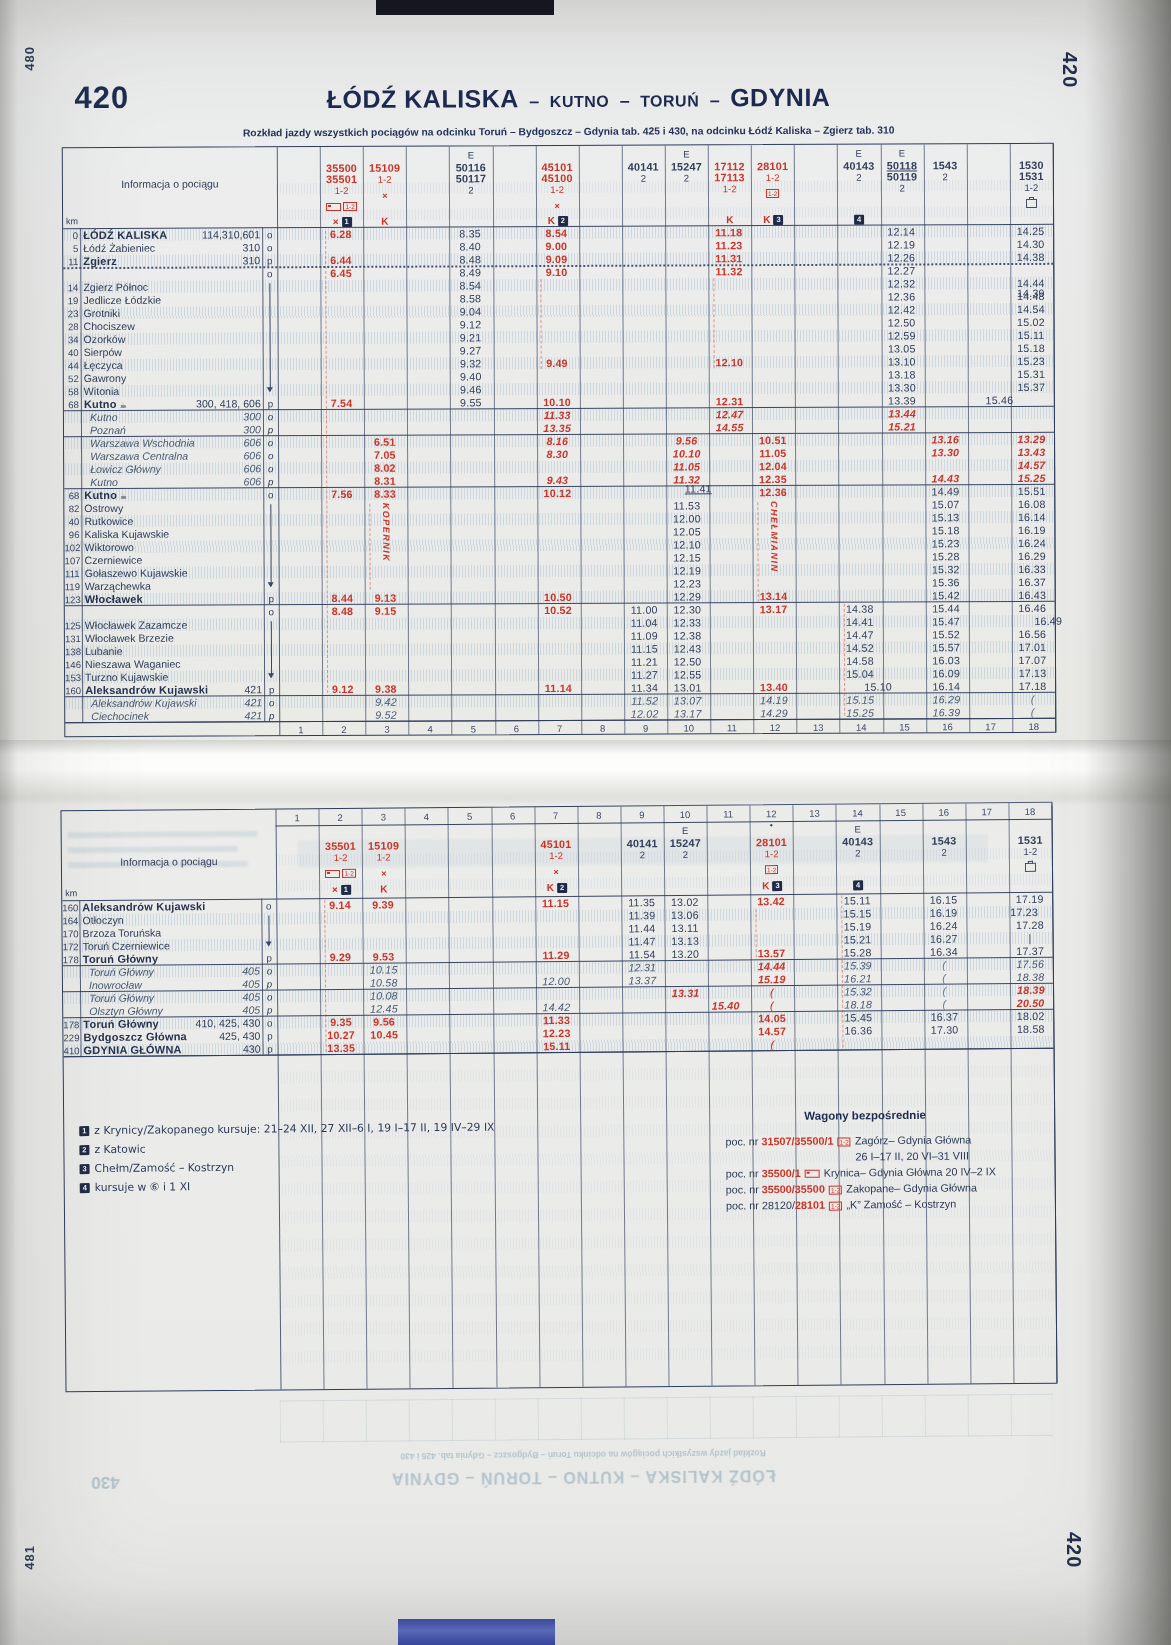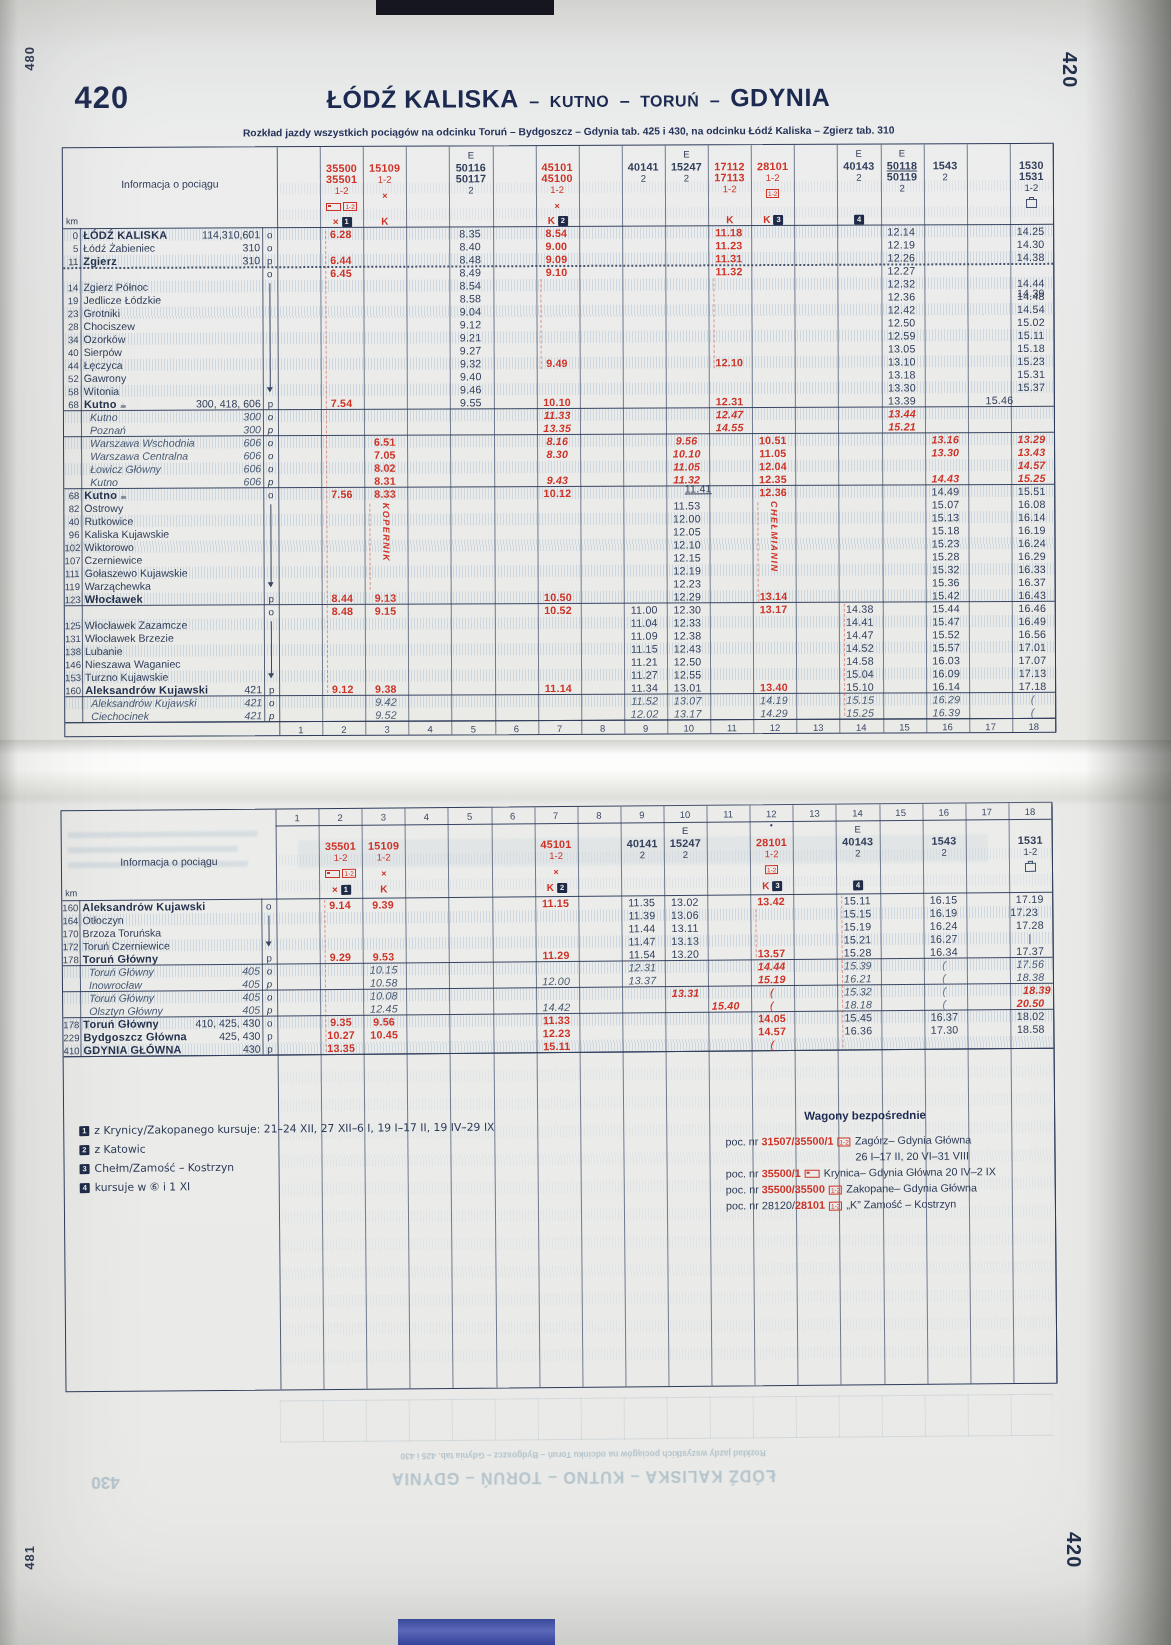--- a/index.html
+++ b/index.html
@@ -418,21 +418,21 @@
           <div class="time t-r" style="left: 689.221px; top: 458px; width: 39.111px;">13.17</div>
           <div class="time t-k" style="left: 775.443px; top: 458px; width: 39.111px;">14.38</div>
           <div class="time t-k" style="left: 861.665px; top: 458px; width: 39.111px;">15.44</div>
           <div class="time t-k" style="left: 947.887px; top: 458px; width: 39.111px;">16.46</div>
           <div class="km" style="left: 0px; top: 471.5px; width: 15px;">125</div>
           <div class="st-n" style="left: 20px; top: 471px;">Włocławek Zazamcze</div>
           <div class="time t-k" style="left: 559.888px; top: 471px; width: 39.111px;">11.04</div>
           <div class="time t-k" style="left: 602.999px; top: 471px; width: 39.111px;">12.33</div>
           <div class="time t-k" style="left: 775.443px; top: 471px; width: 39.111px;">14.41</div>
           <div class="time t-k" style="left: 861.665px; top: 471px; width: 39.111px;">15.47</div>
-          <div class="time t-k" style="left: 947.887px; top: 471px; width: 39.111px;">16.49</div>
+          <div class="time t-k" style="left: 947.887px; top: 471px; width: 39.111px; padding-left: 16px;">16.49</div>
           <div class="km" style="left: 0px; top: 484.5px; width: 15px;">131</div>
           <div class="st-n" style="left: 20px; top: 484px;">Włocławek Brzezie</div>
           <div class="time t-k" style="left: 559.888px; top: 484px; width: 39.111px;">11.09</div>
           <div class="time t-k" style="left: 602.999px; top: 484px; width: 39.111px;">12.38</div>
           <div class="time t-k" style="left: 775.443px; top: 484px; width: 39.111px;">14.47</div>
           <div class="time t-k" style="left: 861.665px; top: 484px; width: 39.111px;">15.52</div>
           <div class="time t-k" style="left: 947.887px; top: 484px; width: 39.111px;">16.56</div>
           <div class="km" style="left: 0px; top: 497.5px; width: 15px;">138</div>
           <div class="st-n" style="left: 20px; top: 497px;">Lubanie</div>
           <div class="time t-k" style="left: 559.888px; top: 497px; width: 39.111px;">11.15</div>
@@ -457,21 +457,21 @@
           <div class="km" style="left: 0px; top: 536.5px; width: 15px;">160</div>
           <div class="st-b" style="left: 20px; top: 536px;">Aleksandrów Kujawski</div>
           <div class="st-n rt" style="left: 128px; top: 536px; width: 69px;">421</div>
           <div class="po" style="left: 199px; top: 536.5px; width: 15px; font-style: normal;">p</div>
           <div class="time t-r" style="left: 258.111px; top: 536px; width: 39.111px;">9.12</div>
           <div class="time t-r" style="left: 301.222px; top: 536px; width: 39.111px;">9.38</div>
           <div class="time t-r" style="left: 473.666px; top: 536px; width: 39.111px;">11.14</div>
           <div class="time t-k" style="left: 559.888px; top: 536px; width: 39.111px;">11.34</div>
           <div class="time t-k" style="left: 602.999px; top: 536px; width: 39.111px;">13.01</div>
           <div class="time t-r" style="left: 689.221px; top: 536px; width: 39.111px;">13.40</div>
-          <div class="time t-k" style="left: 775.443px; top: 536px; width: 39.111px;">15.10</div>
+          <div class="time t-k" style="left: 775.443px; top: 536px; width: 39.111px; padding-left: 18px;">15.10</div>
           <div class="time t-k" style="left: 861.665px; top: 536px; width: 39.111px;">16.14</div>
           <div class="time t-k" style="left: 947.887px; top: 536px; width: 39.111px;">17.18</div>
           <div class="st-i" style="left: 26px; top: 549px;">Aleksandrów Kujawski</div>
           <div class="st-i rt" style="left: 128px; top: 549px; width: 69px;">421</div>
           <div class="po" style="left: 199px; top: 549.5px; width: 15px; font-style: italic;">o</div>
           <div class="time t-i" style="left: 301.222px; top: 549px; width: 39.111px;">9.42</div>
           <div class="time t-i" style="left: 559.888px; top: 549px; width: 39.111px;">11.52</div>
           <div class="time t-i" style="left: 602.999px; top: 549px; width: 39.111px;">13.07</div>
           <div class="time t-i" style="left: 689.221px; top: 549px; width: 39.111px;">14.19</div>
           <div class="time t-i" style="left: 775.443px; top: 549px; width: 39.111px;">15.15</div>
@@ -668,21 +668,21 @@
           <div class="time t-p" style="left: 861.665px; top: 168px; width: 39.111px;">(</div>
           <div class="time t-i" style="left: 947.887px; top: 168px; width: 39.111px;">18.38</div>
           <div class="st-i" style="left: 26px; top: 181px;">Toruń Główny</div>
           <div class="st-i rt" style="left: 128px; top: 181px; width: 69px;">405</div>
           <div class="po" style="left: 199px; top: 181.5px; width: 15px; font-style: italic;">o</div>
           <div class="time t-i" style="left: 301.222px; top: 181px; width: 39.111px;">10.08</div>
           <div class="time t-ri" style="left: 602.999px; top: 181px; width: 39.111px;">13.31</div>
           <div class="time t-pr" style="left: 689.221px; top: 181px; width: 39.111px;">(</div>
           <div class="time t-i" style="left: 775.443px; top: 181px; width: 39.111px;">15.32</div>
           <div class="time t-p" style="left: 861.665px; top: 181px; width: 39.111px;">(</div>
-          <div class="time t-ri" style="left: 947.887px; top: 181px; width: 40px; padding-left: 6px;">18.39</div>
+          <div class="time t-ri" style="left: 947.887px; top: 181px; width: 40px;">18.39</div>
           <div class="st-i" style="left: 26px; top: 194px;">Olsztyn Główny</div>
           <div class="st-i rt" style="left: 128px; top: 194px; width: 69px;">405</div>
           <div class="po" style="left: 199px; top: 194.5px; width: 15px; font-style: italic;">p</div>
           <div class="time t-i" style="left: 301.222px; top: 194px; width: 39.111px;">12.45</div>
           <div class="time t-i" style="left: 473.666px; top: 194px; width: 39.111px;">14.42</div>
           <div class="time t-ri" style="left: 602.999px; top: 194px; width: 39.111px; margin-left: 40px;">15.40</div>
           <div class="time t-pr" style="left: 689.221px; top: 194px; width: 39.111px;">(</div>
           <div class="time t-i" style="left: 775.443px; top: 194px; width: 39.111px;">18.18</div>
           <div class="time t-p" style="left: 861.665px; top: 194px; width: 39.111px;">(</div>
           <div class="time t-ri" style="left: 947.887px; top: 194px; width: 39.111px;">20.50</div>

